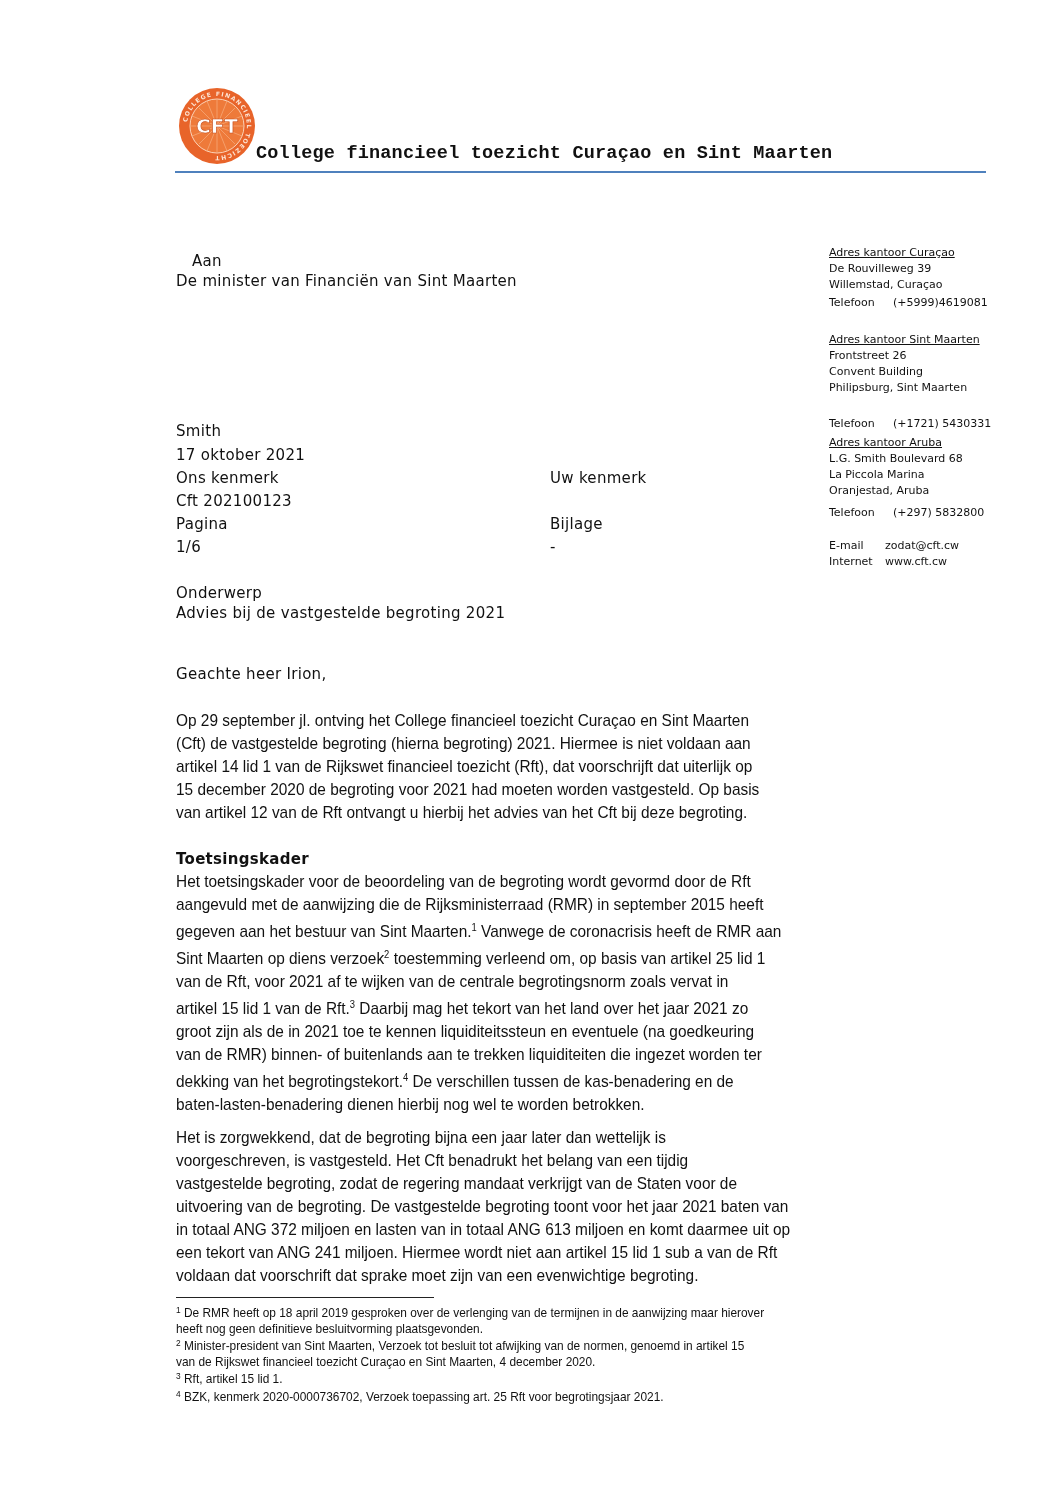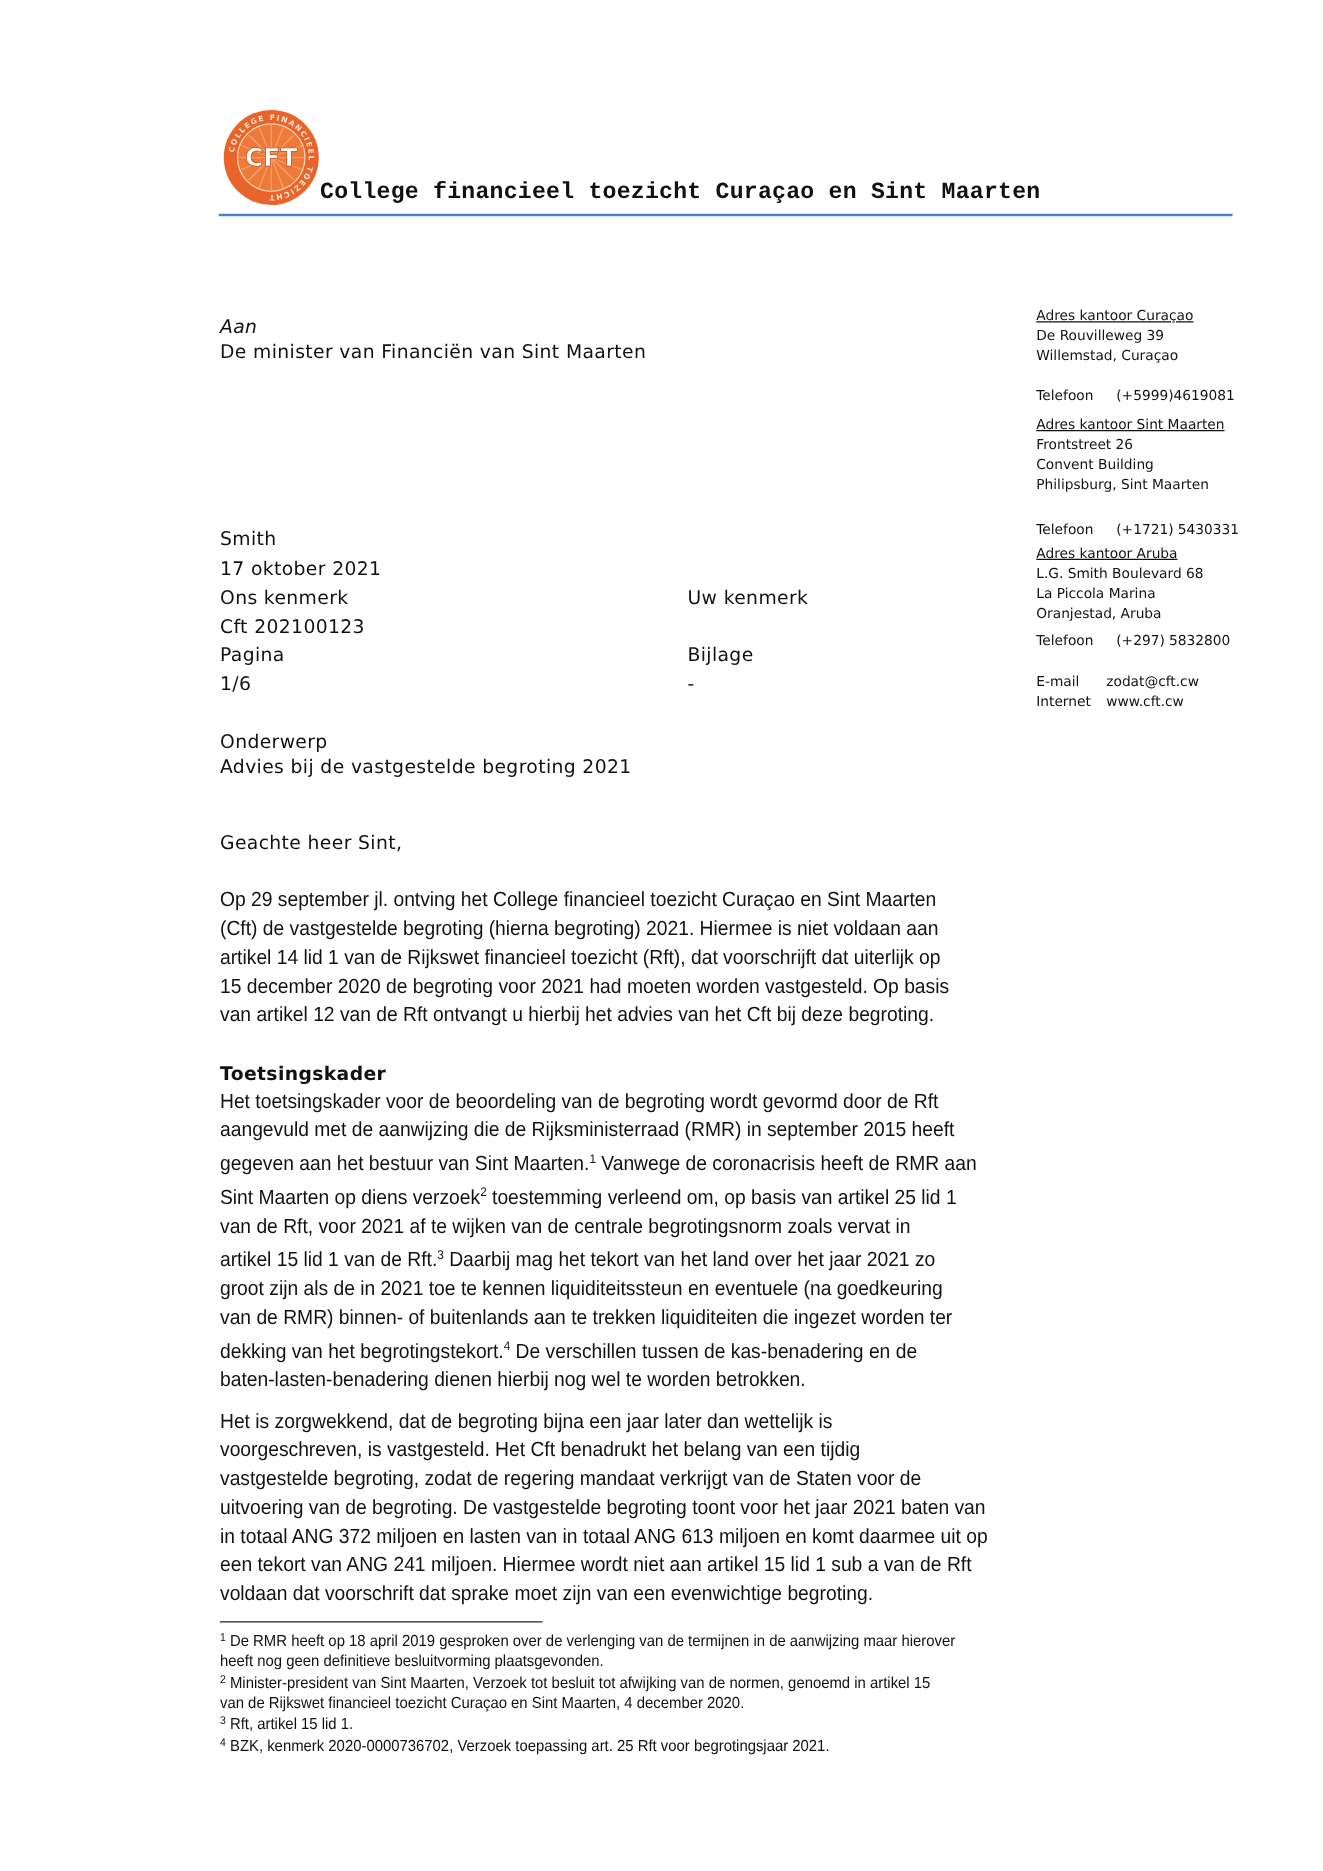--- a/index.html
+++ b/index.html
@@ -41,28 +41,28 @@
     </g>
     <circle cx="39" cy="39" r="27" fill="none" stroke="#fbd3b8" stroke-width="1"></circle>
     <text x="39" y="46" text-anchor="middle" font-family="DejaVu Sans, sans-serif" font-weight="bold" font-size="20" fill="#ffffff" stroke="#c24a18" stroke-width="0.6">CFT</text>
     <path id="ring" d="M 9 39 A 30 30 0 1 1 69 39 A 30 30 0 1 1 9 39" fill="none"></path>
     <text font-family="DejaVu Sans, sans-serif" font-size="6" font-weight="bold" fill="#fde6d6" letter-spacing="1.2"><textPath href="#ring" startOffset="2%">COLLEGE FINANCIEEL TOEZICHT</textPath></text>
   </svg>
 </div>
 <div class="abs org-title">College financieel toezicht Curaçao en Sint Maarten</div>
 <div class="abs header-rule"></div>
 
-<div class="abs lbl" style="left:176px; top:252px;font-style:italic;">Aan</div>
+<div class="abs lbl" style="left:192px; top:252px;">Aan</div>
 <div class="abs lbl" style="left:176px; top:272px;">De minister van Financiën van Sint Maarten</div>
 
 <div class="abs side" style="top:245px; line-height:16px;">
   <div class="u">Adres kantoor Curaçao</div>
   <div>De Rouvilleweg 39</div>
   <div>Willemstad, Curaçao</div>
-  <div class="tel" style="margin-top:16px;"><span>Telefoon</span><span>(+5999)4619081</span></div>
+  <div class="tel" style="margin-top:2px;"><span>Telefoon</span><span>(+5999)4619081</span></div>
 </div>
 <div class="abs side" style="top:332px; line-height:16px;">
   <div class="u">Adres kantoor Sint Maarten</div>
   <div>Frontstreet 26</div>
   <div>Convent Building</div>
   <div>Philipsburg, Sint Maarten</div>
   <div class="tel" style="margin-top:20px;"><span>Telefoon</span><span>(+1721) 5430331</span></div>
 </div>
 <div class="abs side" style="top:435px; line-height:16px;">
   <div class="u">Adres kantoor Aruba</div>
@@ -81,21 +81,21 @@
 <div class="abs lbl" style="left:176px; top:469px;">Ons kenmerk</div>
 <div class="abs lbl" style="left:550px; top:469px;">Uw kenmerk</div>
 <div class="abs lbl" style="left:176px; top:492px;">Cft 202100123</div>
 <div class="abs lbl" style="left:176px; top:515px;">Pagina</div>
 <div class="abs lbl" style="left:550px; top:515px;">Bijlage</div>
 <div class="abs lbl" style="left:176px; top:538px;">1/6</div>
 <div class="abs lbl" style="left:550px; top:538px;">-</div>
 <div class="abs lbl" style="left:176px; top:584px;">Onderwerp</div>
 <div class="abs lbl" style="left:176px; top:604px;">Advies bij de vastgestelde begroting 2021</div>
 
-<div class="abs lbl" style="left:176px; top:665px;">Geachte heer Sint,</div>
+<div class="abs lbl" style="left:176px; top:665px;">Geachte heer Irion,</div>
 
 <div class="abs body-p" style="top:709px;">
   <p>Op 29 september jl. ontving het College financieel toezicht Curaçao en Sint Maarten</p>
   <p>(Cft) de vastgestelde begroting (hierna begroting) 2021. Hiermee is niet voldaan aan</p>
   <p>artikel 14 lid 1 van de Rijkswet financieel toezicht (Rft), dat voorschrijft dat uiterlijk op</p>
   <p>15 december 2020 de begroting voor 2021 had moeten worden vastgesteld. Op basis</p>
   <p>van artikel 12 van de Rft ontvangt u hierbij het advies van het Cft bij deze begroting.</p>
 </div>
 
 <div class="abs heading">Toetsingskader</div>

